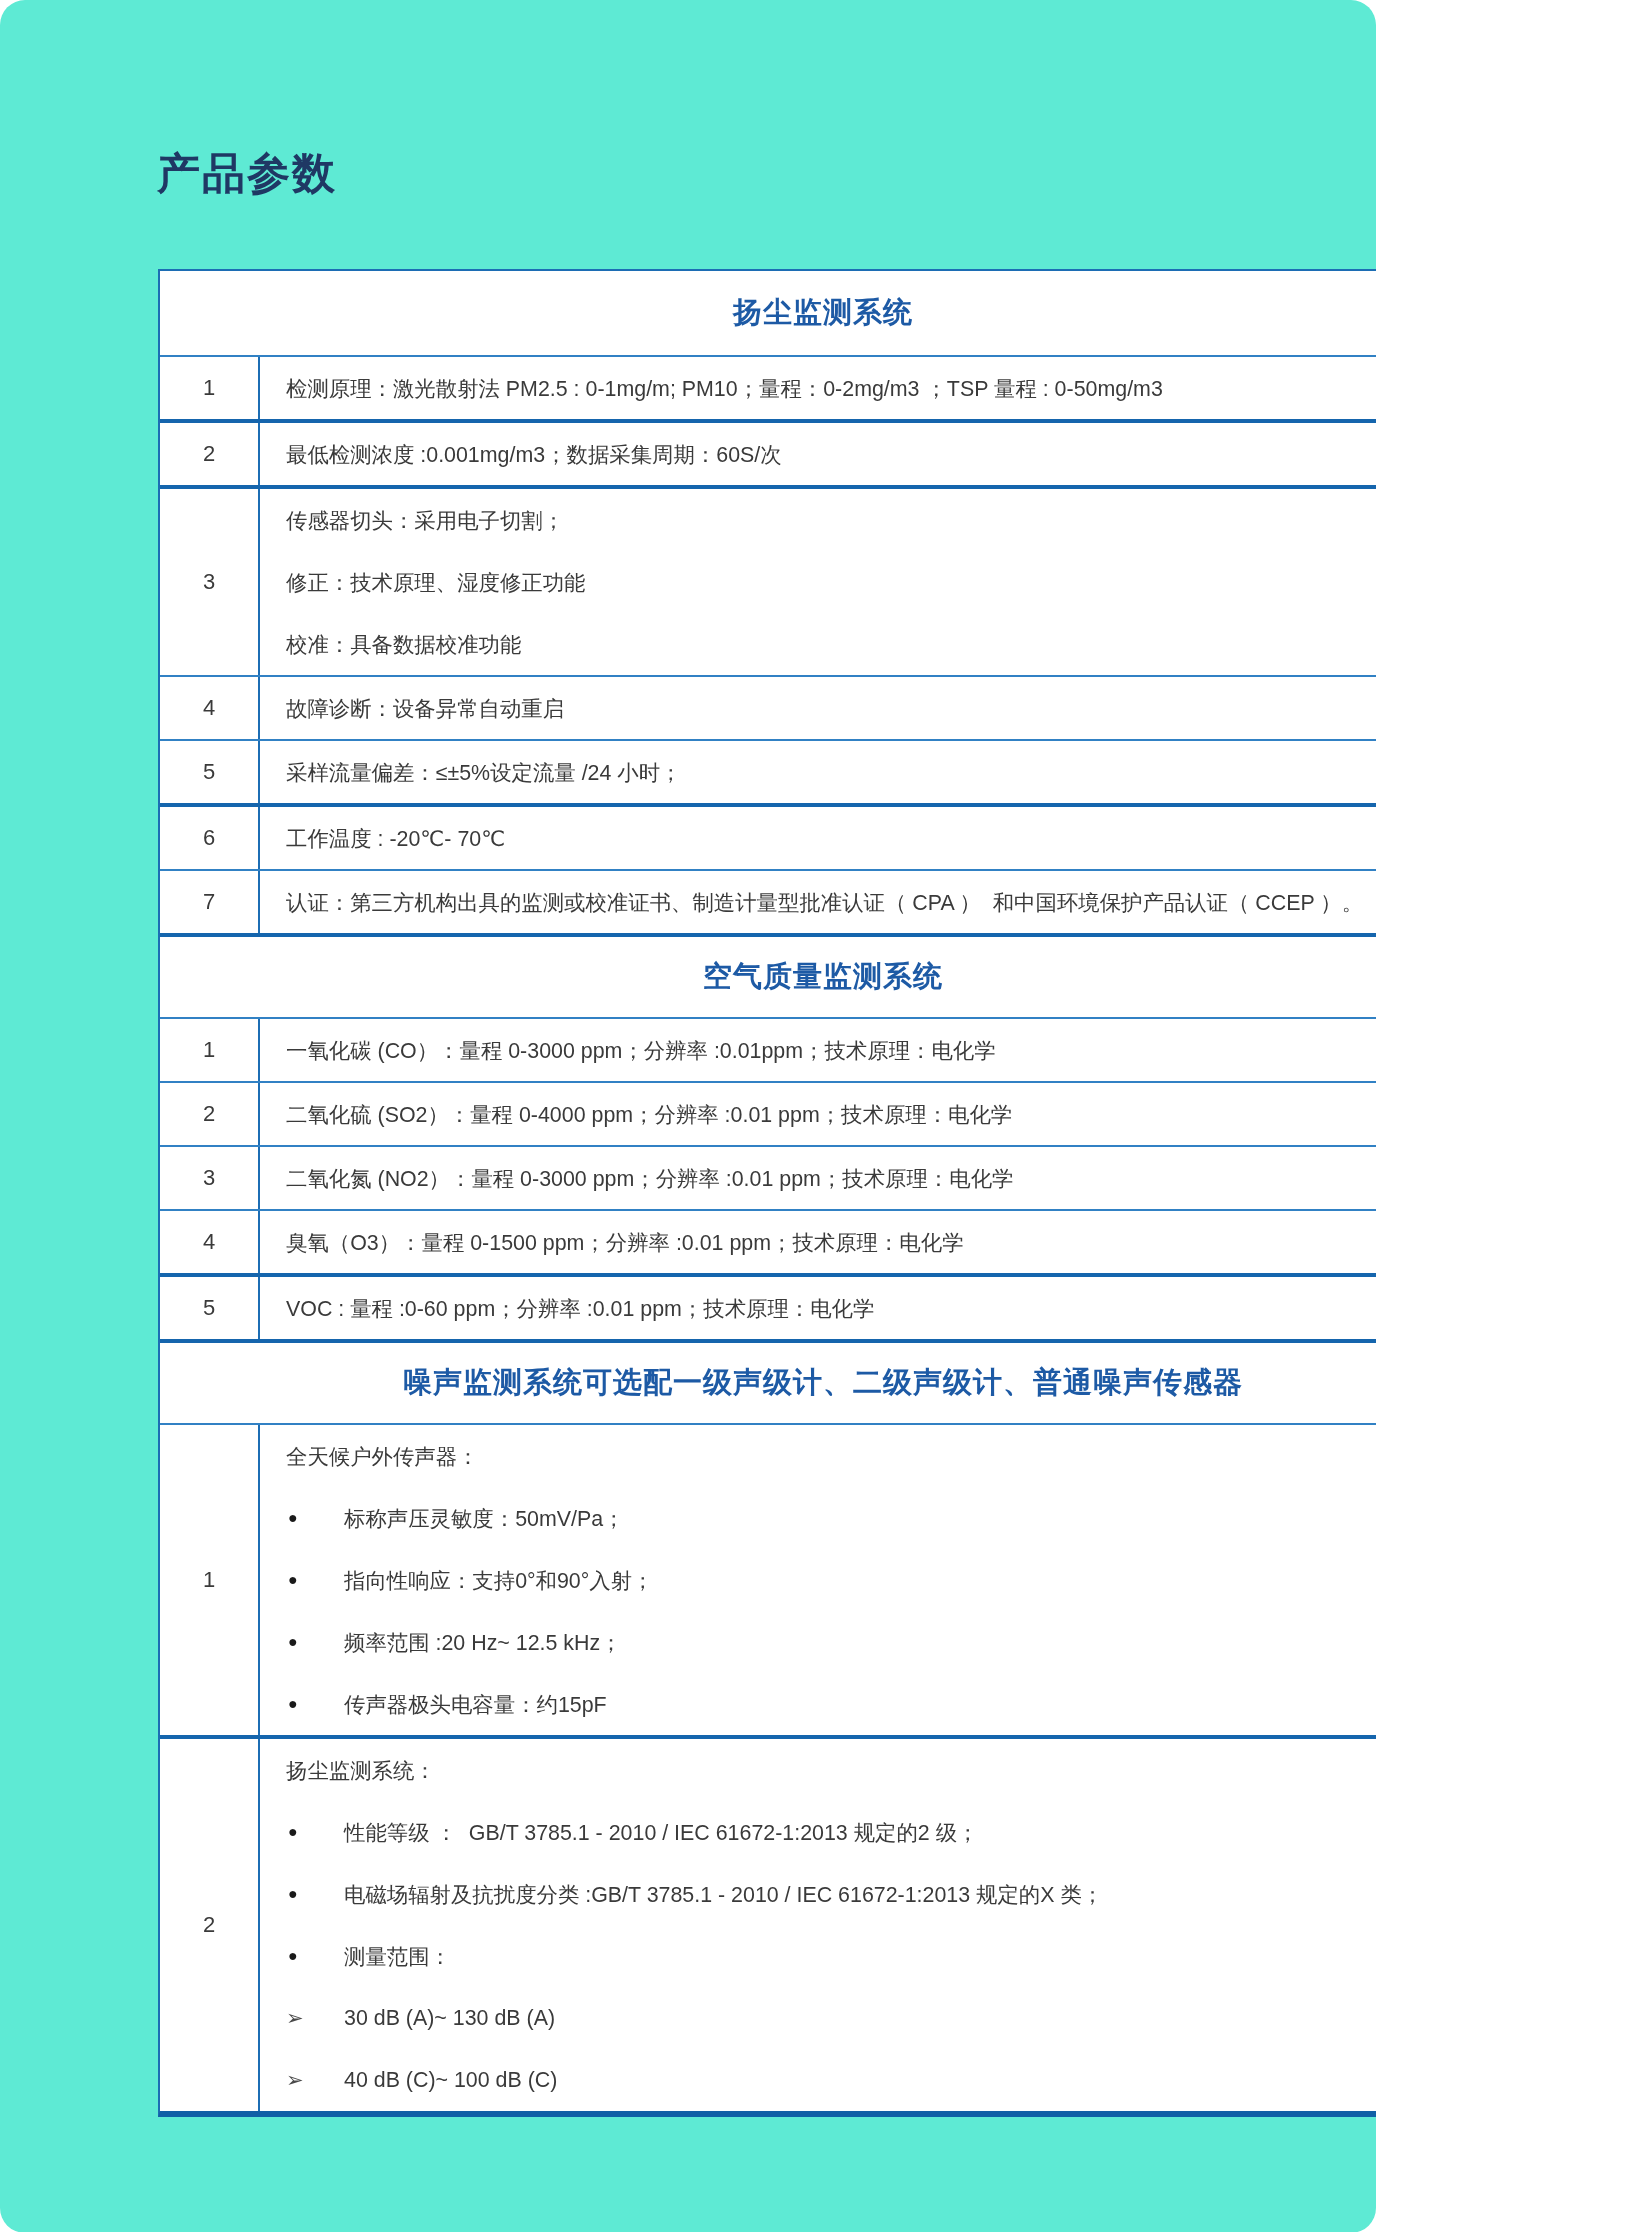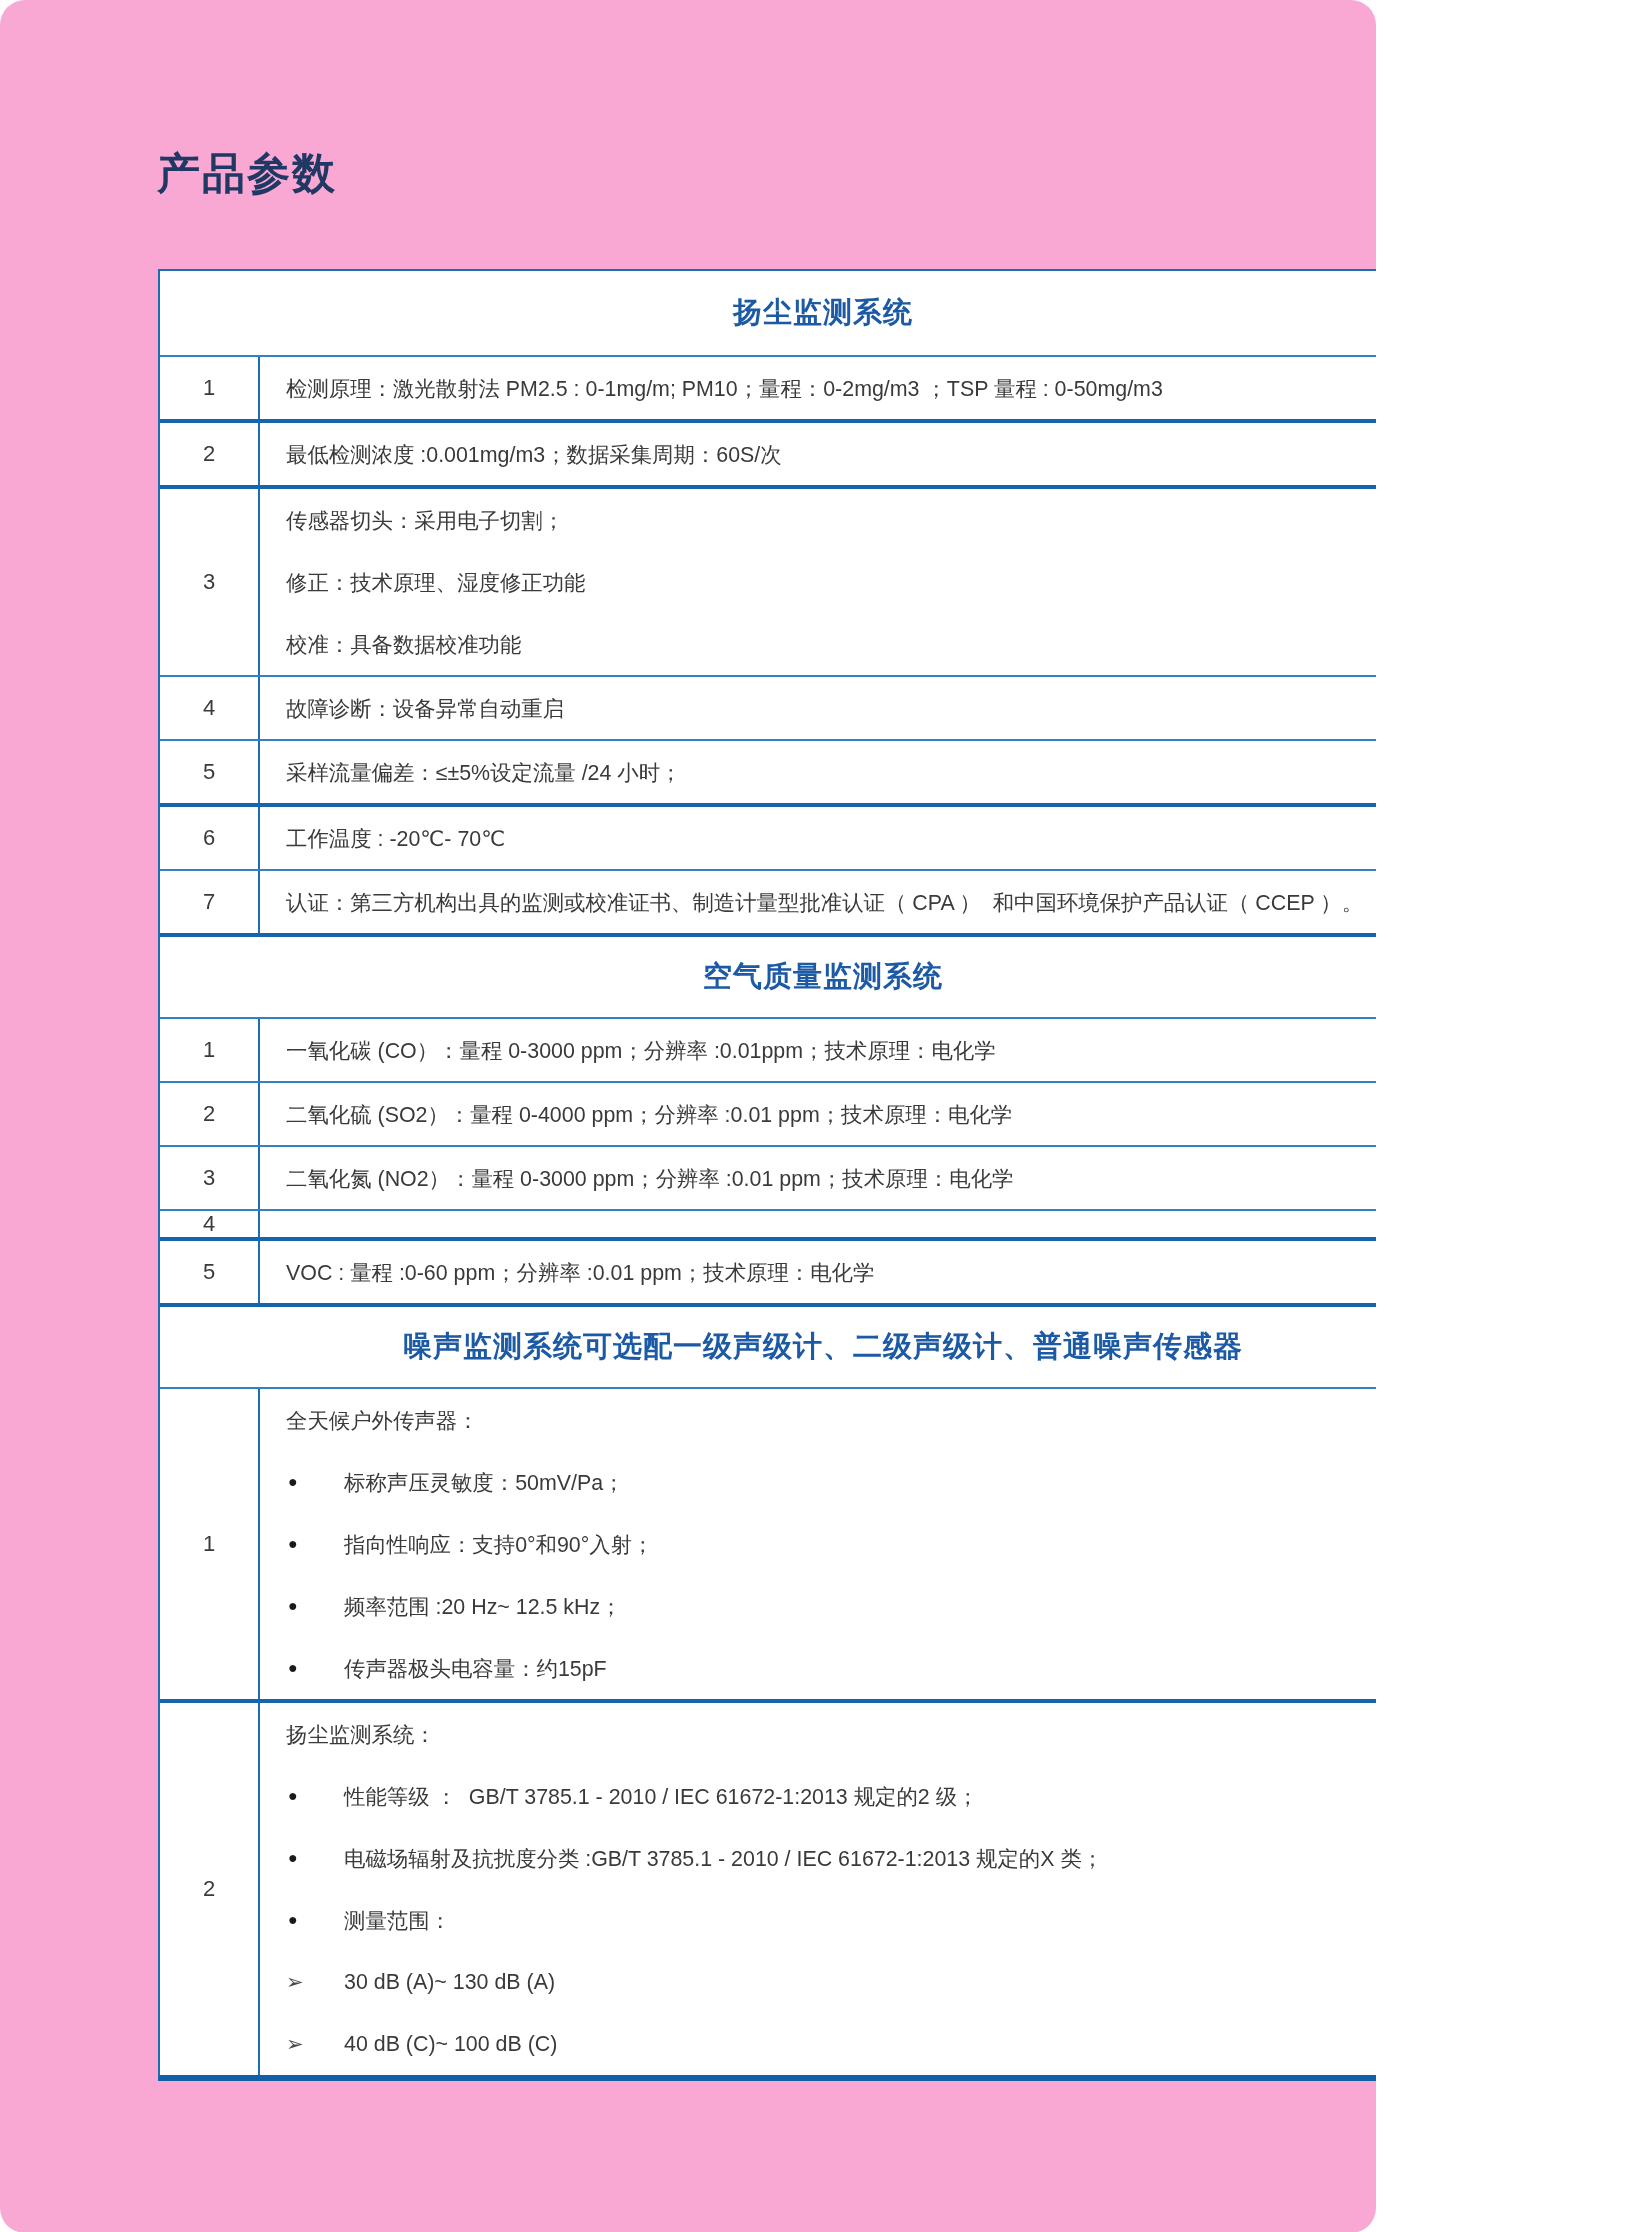--- a/index.html
+++ b/index.html
@@ -1,20 +1,20 @@
 <!DOCTYPE html>
 <html><head>
 <meta charset="utf-8">
 <style>
   * { margin:0; padding:0; box-sizing:border-box; }
   html,body { background:#ffffff; }
   .page {
     position:relative;
     width:1376px; height:2233px;
-    background:#f9a8d4;
+    background:#5eead4;
     font-family:"Liberation Sans","DejaVu Sans",sans-serif;
     overflow:hidden;
     border-radius:25px;
   }
   .doc-title {
     position:absolute; left:157px; top:145px;
     font-size:43px; font-weight:bold; color:#1F3864;
     letter-spacing:2px;
   }
   .spec-table {
@@ -163,20 +163,25 @@
       <div class="num-cell">3</div>
       <div class="content-cell">
         <div class="line">
             <span class="text">二氧化氮 (NO2）：量程 0-3000 ppm；分辨率 :0.01 ppm；技术原理：电化学</span>
           </div>
       </div>
     </div>
 
     <div class="row">
       <div class="num-cell">4</div>
+      <div class="content-cell">
+        <div class="line">
+            <span class="text">臭氧（O3）：量程 0-1500 ppm；分辨率 :0.01 ppm；技术原理：电化学</span>
+          </div>
+      </div>
     </div>
 
     <div class="row thick">
       <div class="num-cell">5</div>
       <div class="content-cell">
         <div class="line">
             <span class="text">VOC : 量程 :0-60 ppm；分辨率 :0.01 ppm；技术原理：电化学</span>
           </div>
       </div>
     </div>

